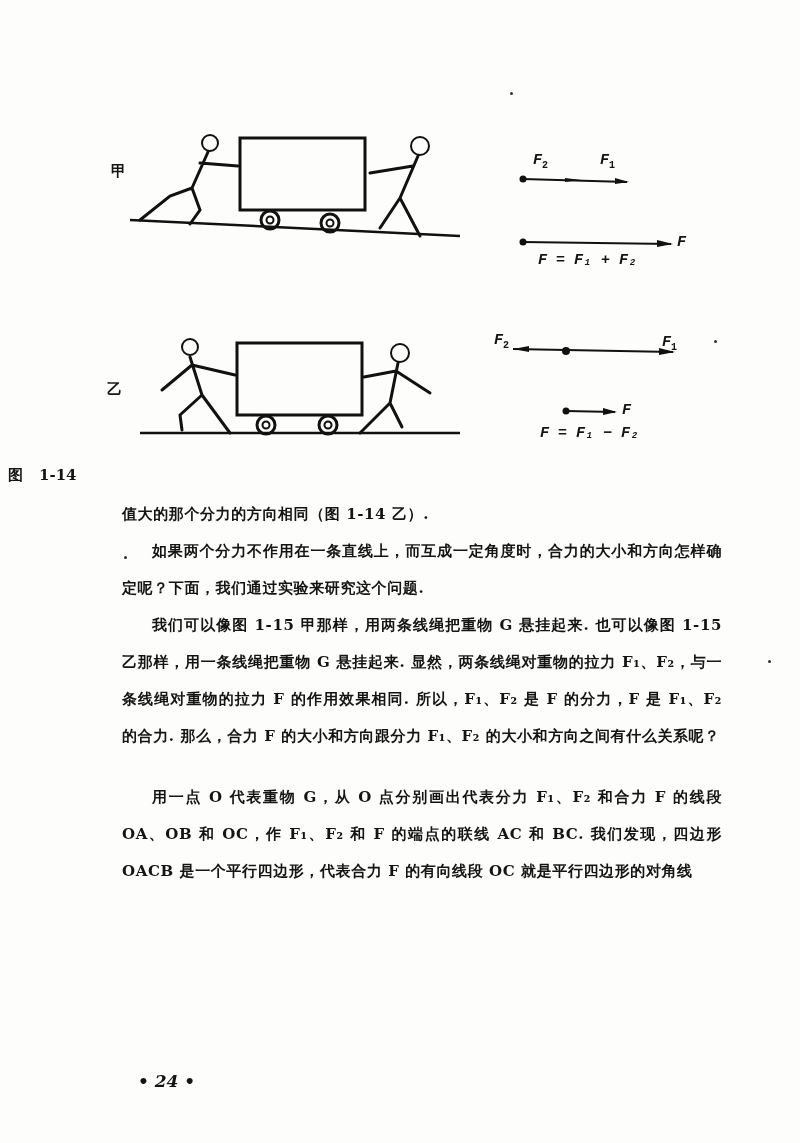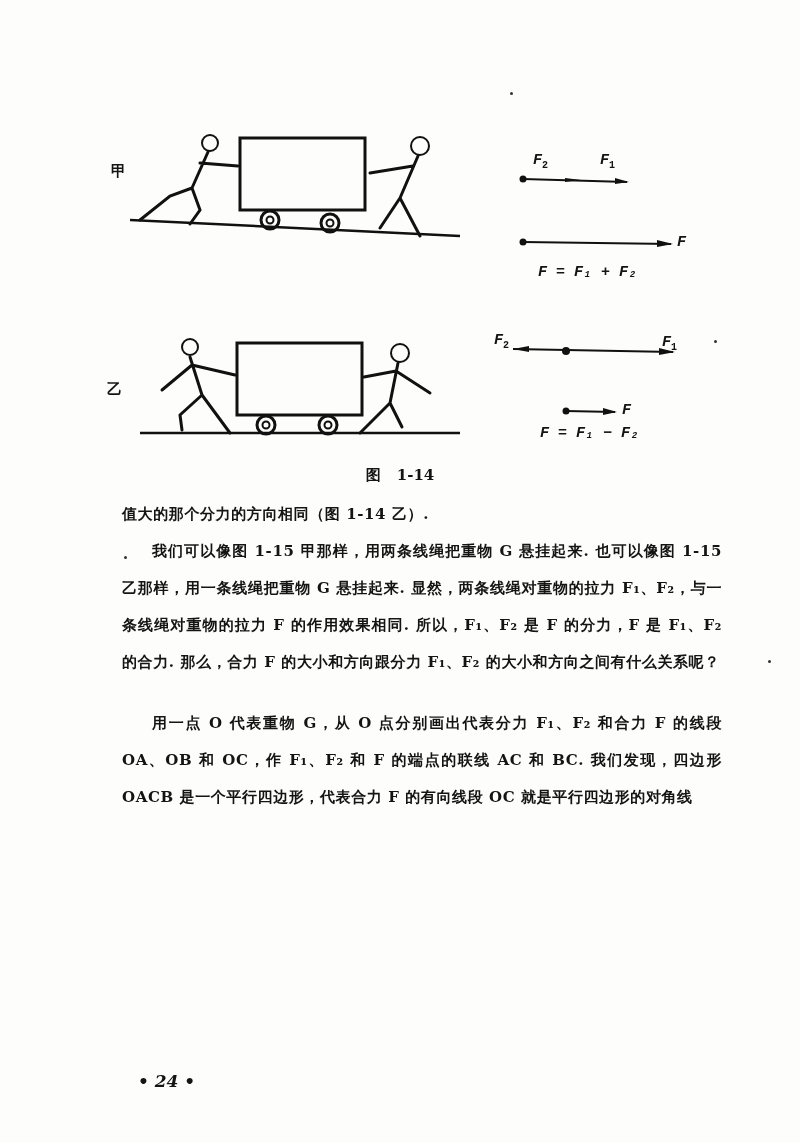--- a/index.html
+++ b/index.html
@@ -5,21 +5,21 @@
   html, body { margin:0; padding:0; }
   body {
     width:800px; height:1143px; background:#fdfdfb; position:relative; overflow:hidden;
     font-family: "DejaVu Serif", "Liberation Serif", serif; color:#141414;
   }
   .page { position:absolute; left:0; top:0; width:800px; height:1143px; }
   .fig { position:absolute; }
   .panel-label { position:absolute; font-size:15px; font-weight:bold; }
   .vec-label { position:absolute; font-family:Liberation Mono, monospace; font-weight:bold; font-style:italic; font-size:15px; }
   .vec-label sub { font-size:10px; font-style:normal; }
-  .caption { position:absolute; left:0; width:800px; text-align:center; top:466px; font-size:15px; font-weight:bold; }
+  .caption { position:absolute; left:0; width:800px; text-align:left; top:466px; font-size:15px; font-weight:bold; }
   .caption span { margin:0 8px; }
   .text {
     position:absolute; left:122px; width:600px; font-size:15px; font-weight:bold;
     line-height:37px; letter-spacing:0.6px; text-align:justify;
   }
   .text p { margin:0; }
   .indent { text-indent:2em; }
   .page-num { position:absolute; left:138px; top:1071px; font-size:17px; font-style:italic; font-weight:bold;text-align:center; }
   .speck { position:absolute; width:3px; height:3px; background:#333; border-radius:50%; }
 </style>
@@ -49,21 +49,21 @@
     <line x1="8" y1="9" x2="112" y2="12" stroke="#111" stroke-width="1.8"></line>
     <polygon points="100,8 114,12 100,14" fill="#111"></polygon>
     <polygon points="50,8 66,10 50,12" fill="#111"></polygon>
     <circle cx="8" cy="72" r="3.5" fill="#111"></circle>
     <line x1="8" y1="72" x2="156" y2="74" stroke="#111" stroke-width="1.8"></line>
     <polygon points="142,70 158,74 142,77" fill="#111"></polygon>
   </svg>
   <span class="vec-label" style="left:533px;top:152px;"><span>F</span><sub>2</sub></span>
   <span class="vec-label" style="left:600px;top:152px;"><span>F</span><sub>1</sub></span>
   <span class="vec-label" style="left:677px;top:234px;">F</span>
-  <span class="vec-label" style="left:538px;top:264px;">F = F₁ + F₂</span>
+  <span class="vec-label" style="left:538px;top:252px;">F = F₁ + F₂</span>
 
   <span class="panel-label" style="left:107px;top:380px;">乙</span>
   <svg class="fig" style="left:140px;top:335px;" width="330" height="105">
     <line x1="0" y1="98" x2="320" y2="98" stroke="#111" stroke-width="2.5"></line>
     <rect x="97" y="8" width="125" height="72" fill="none" stroke="#111" stroke-width="3"></rect>
     <circle cx="126" cy="90" r="9" fill="none" stroke="#111" stroke-width="3"></circle>
       <circle cx="126" cy="90" r="3.5" fill="none" stroke="#111" stroke-width="2"></circle>
     <circle cx="188" cy="90" r="9" fill="none" stroke="#111" stroke-width="3"></circle>
       <circle cx="188" cy="90" r="3.5" fill="none" stroke="#111" stroke-width="2"></circle>
 
@@ -87,20 +87,21 @@
   <span class="vec-label" style="left:662px;top:334px;"><span>F</span><sub>1</sub></span>
   <span class="vec-label" style="left:622px;top:402px;">F</span>
   <span class="vec-label" style="left:540px;top:425px;">F = F₁ − F₂</span>
 
   <div class="caption">
     <span>图</span><span>1-14</span>
   </div>
 
   <div class="text" style="top:496px;">
     <p>值大的那个分力的方向相同（图 1-14 乙）.</p>
+    <p class="indent">如果两个分力不作用在一条直线上，而互成一定角度时，合力的大小和方向怎样确定呢？下面，我们通过实验来研究这个问题.</p>
     <p class="indent" style="">我们可以像图 1-15 甲那样，用两条线绳把重物 G 悬挂起来. 也可以像图 1-15 乙那样，用一条线绳把重物 G 悬挂起来. 显然，两条线绳对重物的拉力 F₁、F₂，与一条线绳对重物的拉力 F 的作用效果相同. 所以，F₁、F₂ 是 F 的分力，F 是 F₁、F₂ 的合力. 那么，合力 F 的大小和方向跟分力 F₁、F₂ 的大小和方向之间有什么关系呢？</p>
     <p class="indent" style="margin-top:24px;">用一点 O 代表重物 G，从 O 点分别画出代表分力 F₁、F₂ 和合力 F 的线段 OA、OB 和 OC，作 F₁、F₂ 和 F 的端点的联线 AC 和 BC. 我们发现，四边形 OACB 是一个平行四边形，代表合力 F 的有向线段 OC 就是平行四边形的对角线</p>
   </div>
 
   <div class="page-num">• 24 •</div>
 
   <div class="speck" style="left:510px;top:92px;"></div>
   <div class="speck" style="left:714px;top:340px;"></div>
   <div class="speck" style="left:124px;top:556px;"></div>
   <div class="speck" style="left:768px;top:660px;"></div>

